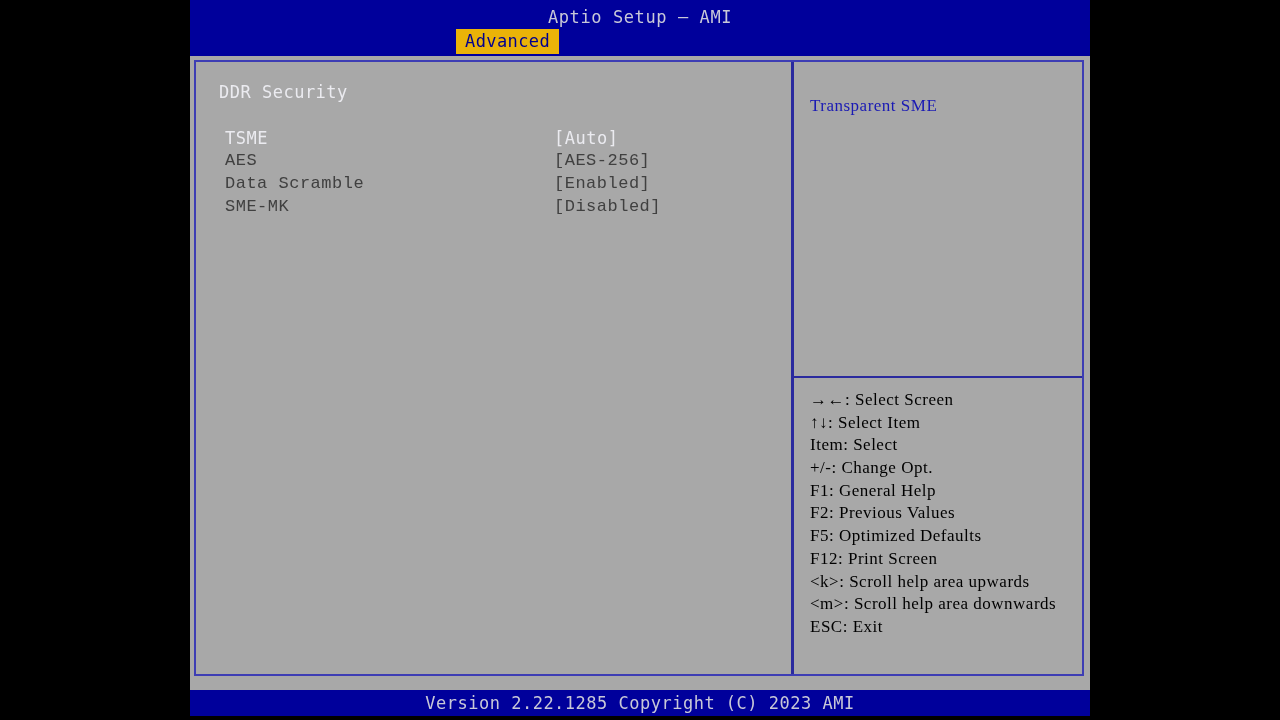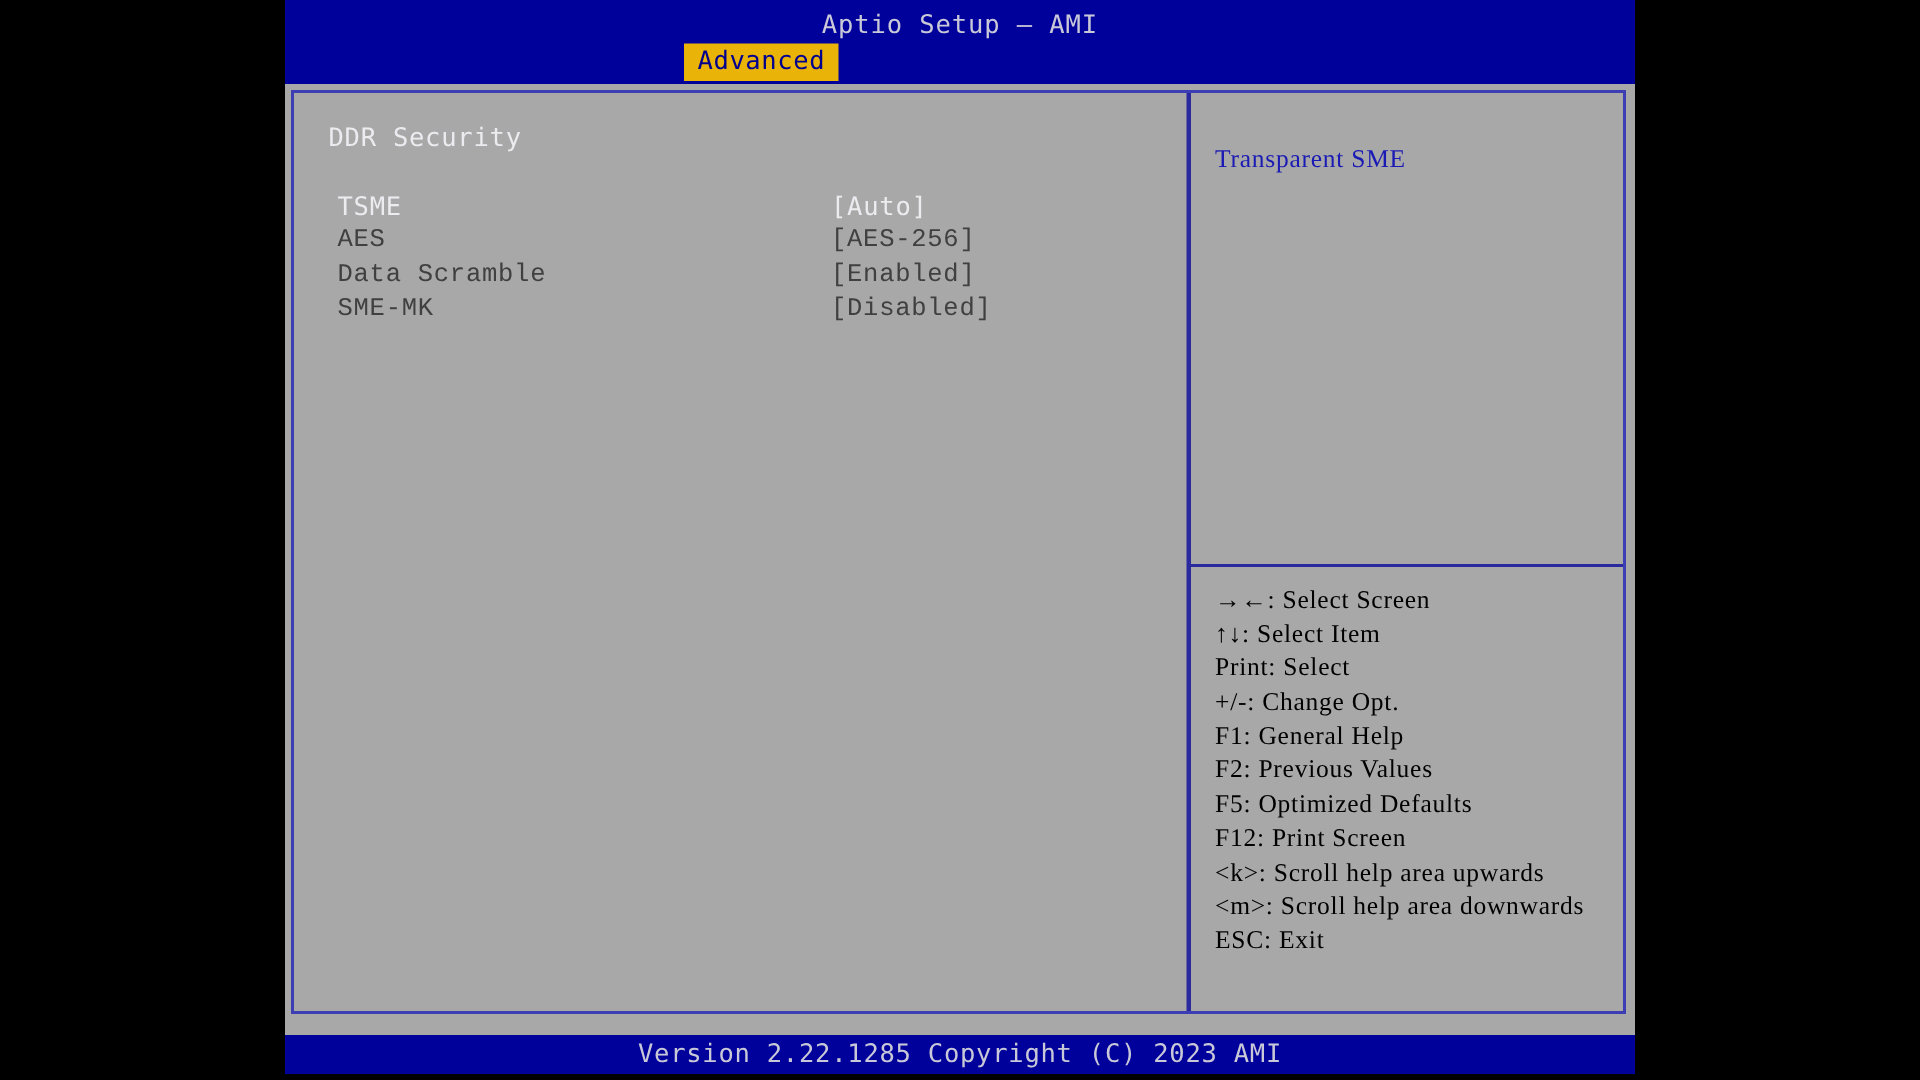--- a/index.html
+++ b/index.html
@@ -221,21 +221,21 @@
       </div>
 
       <div id="pane-divider"></div>
 
       <div id="help-pane">
         <div id="help-text">Transparent SME</div>
         <div id="help-separator"></div>
         <div id="key-legend">
             <div class="legend-row"><span class="k-key">→←:</span><span class="k-action"> Select Screen</span></div>
             <div class="legend-row"><span class="k-key">↑↓:</span><span class="k-action"> Select Item</span></div>
-            <div class="legend-row"><span class="k-key">Print:</span><span class="k-action"> Select</span></div>
+            <div class="legend-row"><span class="k-key">Item:</span><span class="k-action"> Select</span></div>
             <div class="legend-row"><span class="k-key">+/-:</span><span class="k-action"> Change Opt.</span></div>
             <div class="legend-row"><span class="k-key">F1:</span><span class="k-action"> General Help</span></div>
             <div class="legend-row"><span class="k-key">F2:</span><span class="k-action"> Previous Values</span></div>
             <div class="legend-row"><span class="k-key">F5:</span><span class="k-action"> Optimized Defaults</span></div>
             <div class="legend-row"><span class="k-key">F12:</span><span class="k-action"> Print Screen</span></div>
             <div class="legend-row"><span class="k-key">&lt;k&gt;:</span><span class="k-action"> Scroll help area upwards</span></div>
             <div class="legend-row"><span class="k-key">&lt;m&gt;:</span><span class="k-action"> Scroll help area downwards</span></div>
             <div class="legend-row"><span class="k-key">ESC:</span><span class="k-action"> Exit</span></div>
           </div>
       </div>

